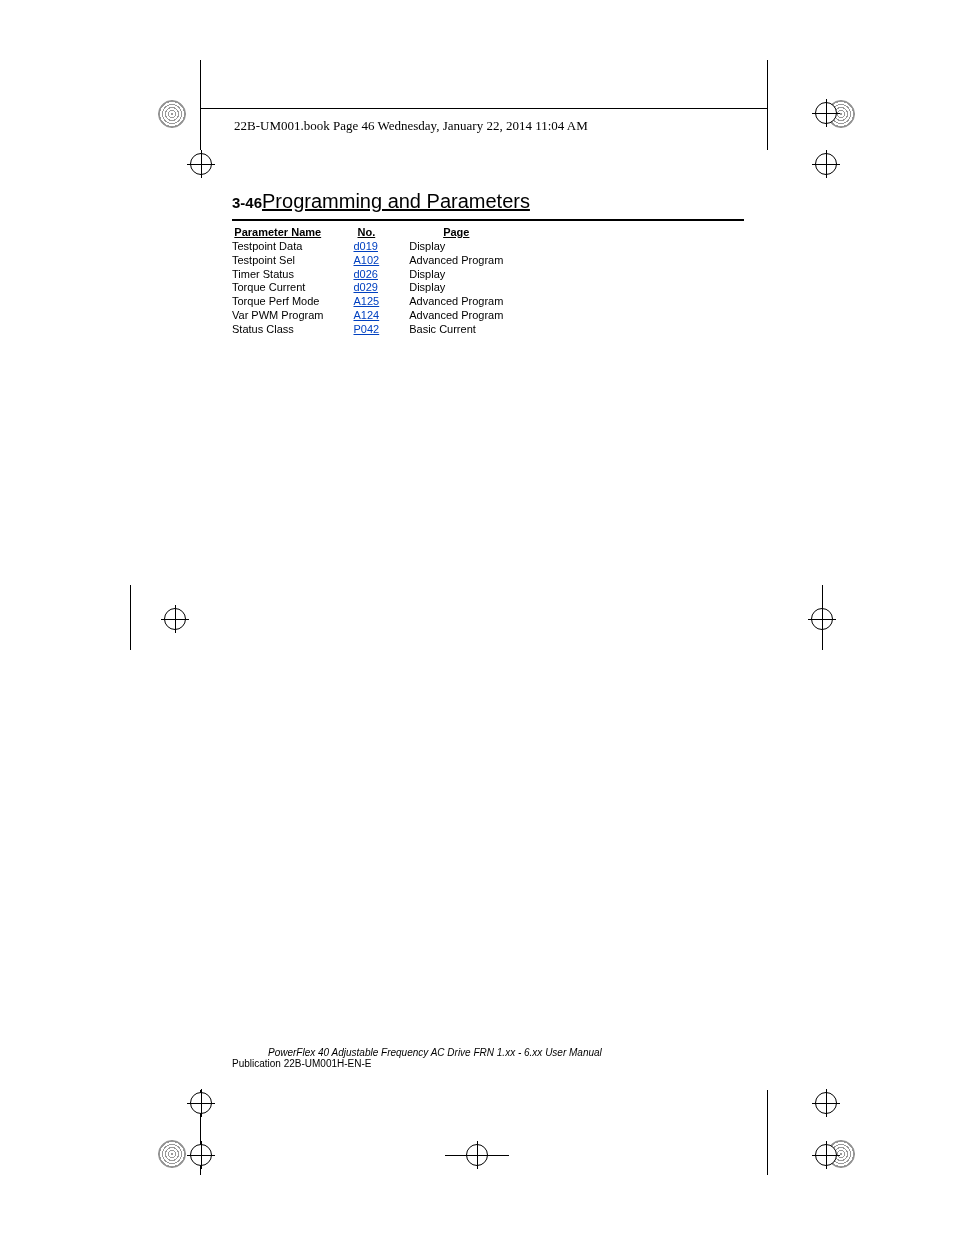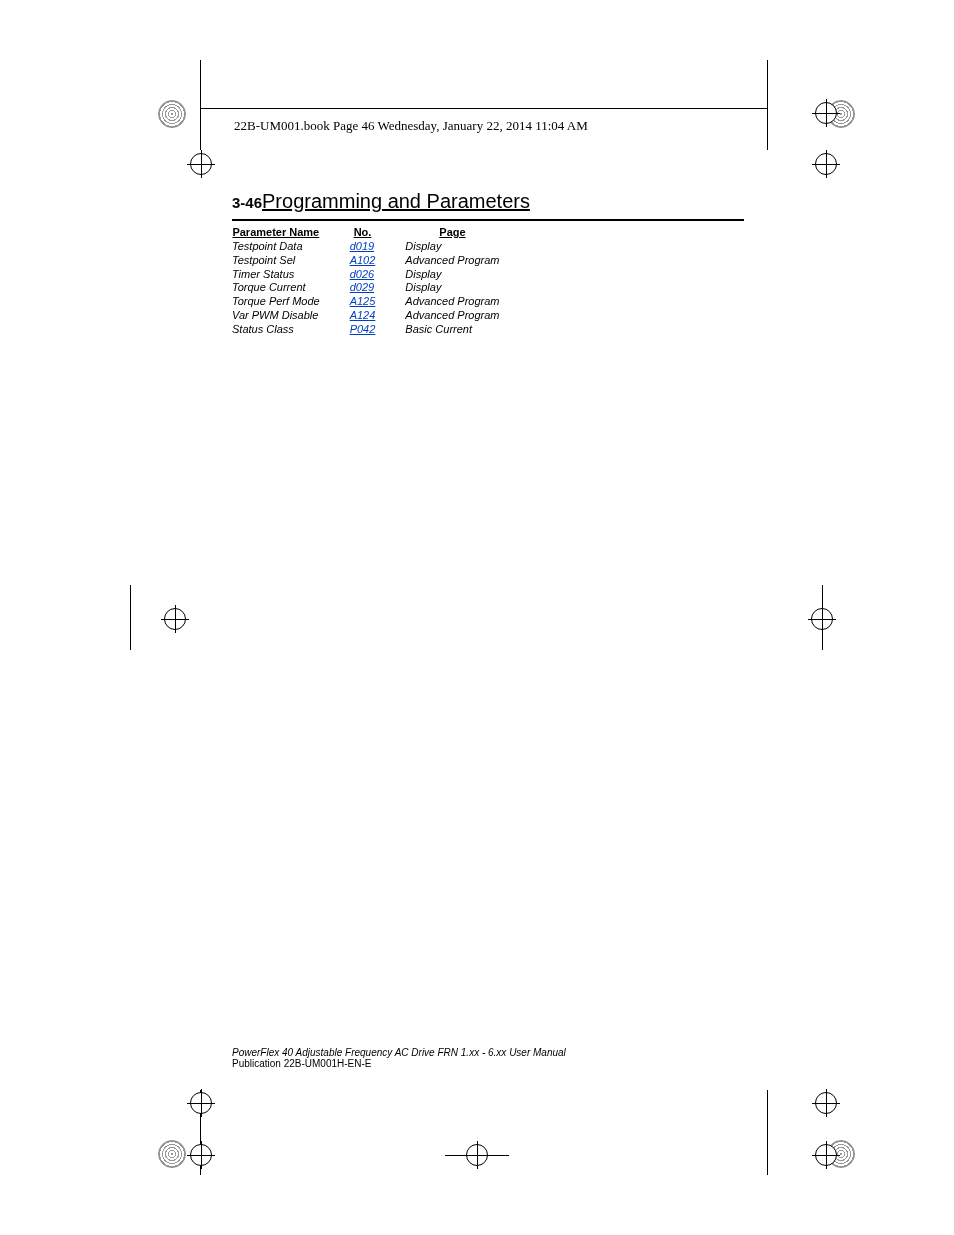--- a/index.html
+++ b/index.html
@@ -82,36 +82,35 @@
     padding-right: 30px;
     padding-bottom: 2px;
     font-size: 11px;
     margin-left: 12px;
   }
   .param-table td {
     padding-right: 30px;
     line-height: 1.25;
     vertical-align: top;
     white-space: nowrap;
-    font-style: italic;
   }
   .param-table td.link {
     color: #0040c0;
     text-decoration: underline;
     margin-left: 20px;
   }
   
   .page-footer {
     position: absolute;
     left: 232px;
     bottom: 166px;
     font-size: 10px;
     color: #000;
   }
-  .page-footer .man-title { font-style: italic; }
+  .page-footer .man-title { font-style: italic; margin-left: 36px; }
   
   .bl-vline { position: absolute; left: 200px; top: 1090px; width: 1px; height: 85px; background: #000; }
   .br-vline { position: absolute; left: 767px; top: 1090px; width: 1px; height: 85px; background: #000; }
   
   .ml-vline { position:absolute; left: 130px; top: 585px; width: 1px; height: 65px; background:#000; }
   .mr-vline { position:absolute; left: 822px; top: 585px; width: 1px; height: 65px; background:#000; }
   .bot-center-h { position:absolute; left: 445px; top: 1155px; width: 64px; height:1px; background:#000; }
 </style>
 </head>
 <body>
@@ -181,21 +180,21 @@
         <td>Torque Current</td>
         <td class="link">d029</td>
         <td>Display</td>
       </tr>
       <tr>
         <td>Torque Perf Mode</td>
         <td class="link">A125</td>
         <td>Advanced Program</td>
       </tr>
       <tr>
-        <td>Var PWM Disable</td>
+        <td>Var PWM Program</td>
         <td class="link">A124</td>
         <td>Advanced Program</td>
       </tr>
       <tr>
         <td>Status Class</td>
         <td class="link">P042</td>
         <td>Basic Current</td>
       </tr>
     </tbody>
   </table>

